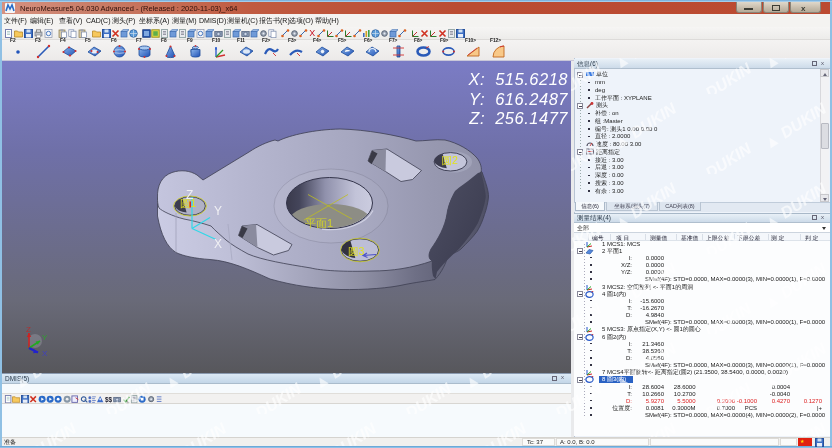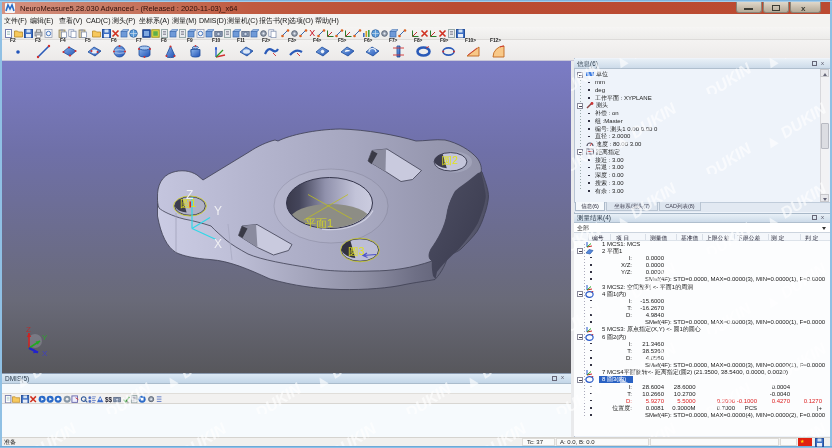--- a/index.html
+++ b/index.html
@@ -13,21 +13,21 @@
 <div class="abs" style="left:0;top:0;width:832px;height:2px;background:linear-gradient(180deg,#6aa7d8,#b8d9f0)"></div>
     <div class="abs" style="left:0;top:2px;width:2px;height:444px;background:#8fc0e4"></div>
     <div class="abs" style="left:830px;top:2px;width:2px;height:444px;background:#8fc0e4"></div>
     <div class="abs" style="left:0;top:446px;width:832px;height:2px;background:linear-gradient(180deg,#5e9ed2,#9ccaec)"></div>
     <div class="abs" style="left:2px;top:2px;width:828px;height:12px;background:linear-gradient(90deg,#d79180 0%,#c97f6a 10%,#c05b41 30%,#ba4c33 55%,#bb4a31 100%)"></div>
     <div class="abs" style="left:5px;top:3px;width:10px;height:10px;background:#f4f6f8;border-radius:1px">
       <svg width="10" height="10">
         <path d="M1 8 L3 2 L5 6 L7 2 L9 8" stroke="#2a6cc8" stroke-width="1.6" fill="none"></path>
       </svg>
     </div>
-    <div class="abs" style="left:20px;top:3.5px;font-size:7.5px;color:#30100a;white-space:pre">NeuroMeasure5.28.030 Advanced - (Released : 2020-11-03)_x64</div>
+    <div class="abs" style="left:20px;top:3.5px;font-size:7.5px;color:#30100a;white-space:pre">NeuroMeasure5.04.030 Advanced - (Released : 2020-11-03)_x64</div>
     <div class="abs" style="left:736px;top:2px;width:26px;height:11px;background:linear-gradient(180deg,#e0d8ca,#c6bcab 60%,#b5ab99);border:1px solid #8a8478;border-top:none;border-radius:0 0 3px 3px"></div>
     <div class="abs" style="left:763px;top:2px;width:26px;height:11px;background:linear-gradient(180deg,#e0d8ca,#c6bcab 60%,#b5ab99);border:1px solid #8a8478;border-top:none;border-radius:0 0 3px 3px"></div>
     <div class="abs" style="left:790px;top:2px;width:31px;height:11px;background:linear-gradient(180deg,#e0d8ca,#c6bcab 60%,#b5ab99);border:1px solid #8a8478;border-top:none;border-radius:0 0 3px 3px"></div>
     <div class="abs" style="left:744px;top:8px;width:9px;height:2px;background:#3c3c34"></div>
     <div class="abs" style="left:772px;top:5px;width:8px;height:6px;border:1.5px solid #3c3c34"></div>
     <div class="abs" style="left:801px;top:4px;font-size:8px;font-weight:bold;color:#3c3c34">x</div>
     <div class="abs" style="left:2px;top:14px;width:828px;height:13px;background:#f4f3f1"></div>
     <div class="abs t7" style="left:4px;top:16px">文件(F)</div>
     <div class="abs t7" style="left:30px;top:16px">编辑(E)</div>
     <div class="abs t7" style="left:59px;top:16px">查看(V)</div>
@@ -582,20 +582,21 @@
       <path d="M27,287 L27,272" stroke="#cc2222" stroke-width="1.6"></path>
       <path d="M27,272 l-2.2,4 h4.4 z" fill="#cc2222"></path>
       <path d="M27,287 L38,280" stroke="#22aa22" stroke-width="1.6"></path>
       <path d="M38,280 l-4.4,0.4 2.2,3.4 z" fill="#22aa22"></path>
       <path d="M27,287 L36,291.5" stroke="#2222cc" stroke-width="2.2"></path>
       <path d="M36,291.5 l-4,-3 -0.8,3.8 z" fill="#2222cc"></path>
       <text x="24" y="271" font-size="8" fill="#b03030">Z</text>
       <text x="40" y="279" font-size="8" fill="#30a030">Y</text>
       <text x="40" y="295" font-size="8" fill="#4040c0">X</text>
     </svg>
+    <div class="abs" style="left:250px;top:70px;width:318px;text-align:right;font-style:italic;font-size:16.5px;line-height:19.5px;color:#fff;letter-spacing:0.5px">X:&nbsp; 515.6218<br>Y:&nbsp; 616.2487<br>Z:&nbsp; 256.1477</div>
     <div class="abs" style="left:2px;top:373px;width:569px;height:64px;background:#f6fafd;border-top:1px solid #8a9ab0"></div>
     <div class="abs" style="left:2px;top:374px;width:569px;height:10px;background:linear-gradient(180deg,#dce9f5,#c3d6e8);border-bottom:1px solid #aabccc"></div>
     <div class="abs t65" style="left:5px;top:375px;color:#2a3a4a">DMIS(5)</div>
     <div class="abs" style="left:552px;top:376px;width:5px;height:5px;border:1px solid #667;"></div>
     <div class="abs" style="left:561px;top:374px;font-size:6px;color:#556">x</div>
     <div class="abs" style="left:2px;top:393px;width:569px;height:11px;background:#f2f1f0;border-top:1px solid #e0deda;border-bottom:1px solid #d8d6d2"></div>
     <div class="abs" style="left:4.0px;top:394.5px;width:9px;height:9px;transform:scale(0.92);transform-origin:0 0">
       <svg width="9" height="9" style="position:absolute;top:0;left:0">
         <rect x="1.5" y="0.5" width="6" height="8" fill="#fff" stroke="#777fae"></rect>
         <path d="M3 2.5h3M3 4h3M3 5.5h3" stroke="#9bb" stroke-width="0.7"></path>

